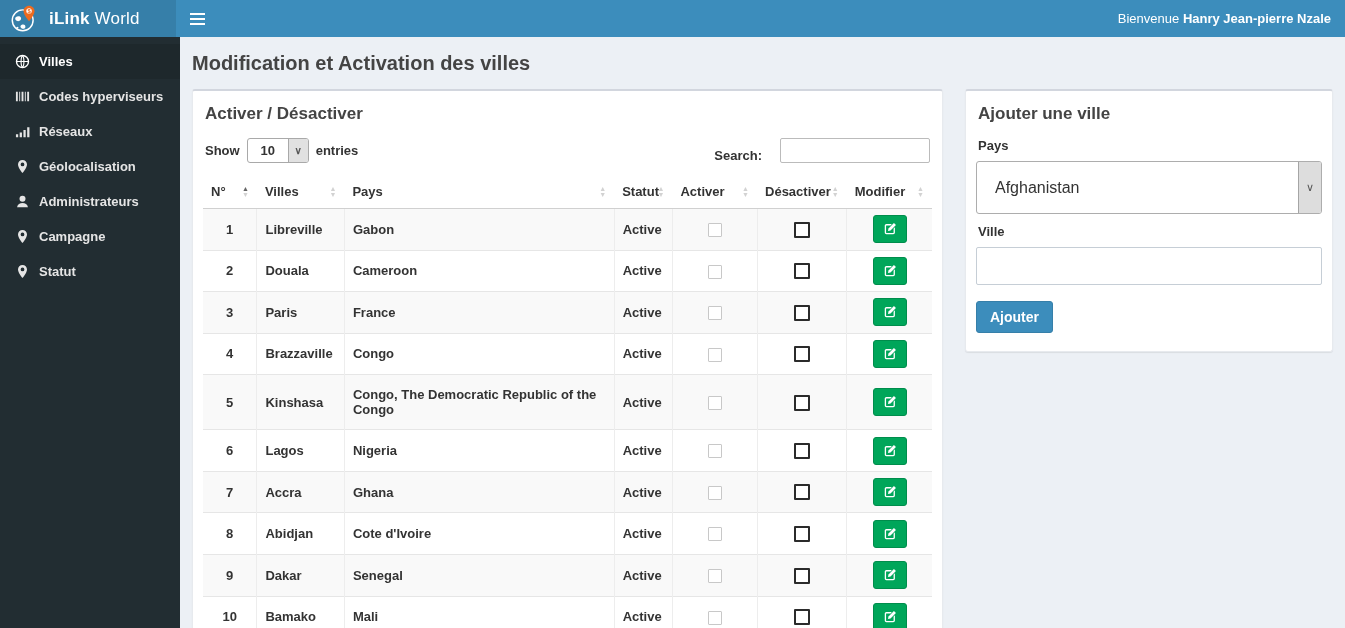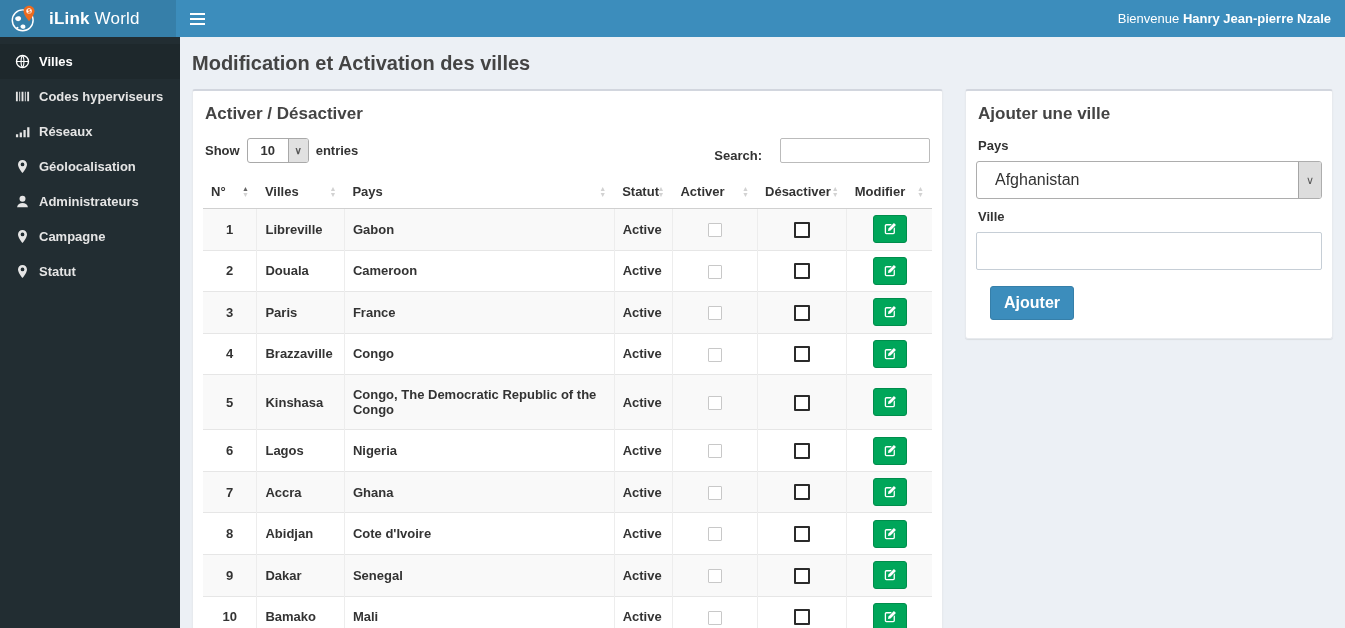--- a/index.html
+++ b/index.html
@@ -57,26 +57,26 @@
   .dt td.cell-num { text-align:center; }
   .dt td.cell-modifier { padding:6px 8px; text-align:center; }
   .cb { appearance:none; -webkit-appearance:none; background:#fff; cursor:pointer; display:inline-block; vertical-align:middle; }
   .cb-activer { width:14px; height:14px; border:1px solid #c8c8c8; border-radius:1px; cursor:default; }
   .cb-desactiver { width:16px; height:16px; border:2px solid #2b2b2b; border-radius:1px; }
   .btn-edit { background:#00a65a; border:1px solid #008d4c; border-radius:3px; width:34px; height:28px; color:#fff; cursor:pointer; display:inline-flex; align-items:center; justify-content:center; }
   .btn-edit svg { width:14px; height:14px; }
 
   
   .form-label { font-weight:700; color:#333; margin:10px 0 8px 2px; }
-  .fake-select.big { width:100%; height:38px; }
+  .fake-select.big { width:100%; height:53px; }
   .fake-select.big { border-color:#adadad; }
   .fake-select.big .val { padding-left:18px; font-size:16px; color:#333; flex:1; }
   .fake-select.big .arrow { width:23px; font-size:11px; background:#ddd; border-left:1px solid #a5a5a5; }
   .input-ville { width:100%; height:38px; border:1px solid #c6ced6; border-radius:2px; padding:0 8px; font-family:inherit; font-size:14px; }
-  .btn-primary { margin:16px 0 8px 14px; background:#3c8dbc; border:1px solid #367fa9; color:#fff; font-weight:700; font-size:16px; padding:7px 13px; border-radius:3px; cursor:pointer; font-family:inherit; }
+  .btn-primary { margin:16px 0 8px 0; background:#3c8dbc; border:1px solid #367fa9; color:#fff; font-weight:700; font-size:14px; padding:7px 13px; border-radius:3px; cursor:pointer; font-family:inherit; }
 </style>
 </head>
 <body>
 
 <svg width="0" height="0" style="position:absolute" aria-hidden="true">
   <defs>
     <symbol id="i-globe" viewBox="0 0 16 16">
       <circle cx="8" cy="8" r="6.4" fill="none" stroke="currentColor" stroke-width="1.5"></circle>
       <path d="M2 8h12M8 1.8c-2 1.8-2 10.6 0 12.4M8 1.8c2 1.8 2 10.6 0 12.4" fill="none" stroke="currentColor" stroke-width="1.2"></path>
     </symbol>

